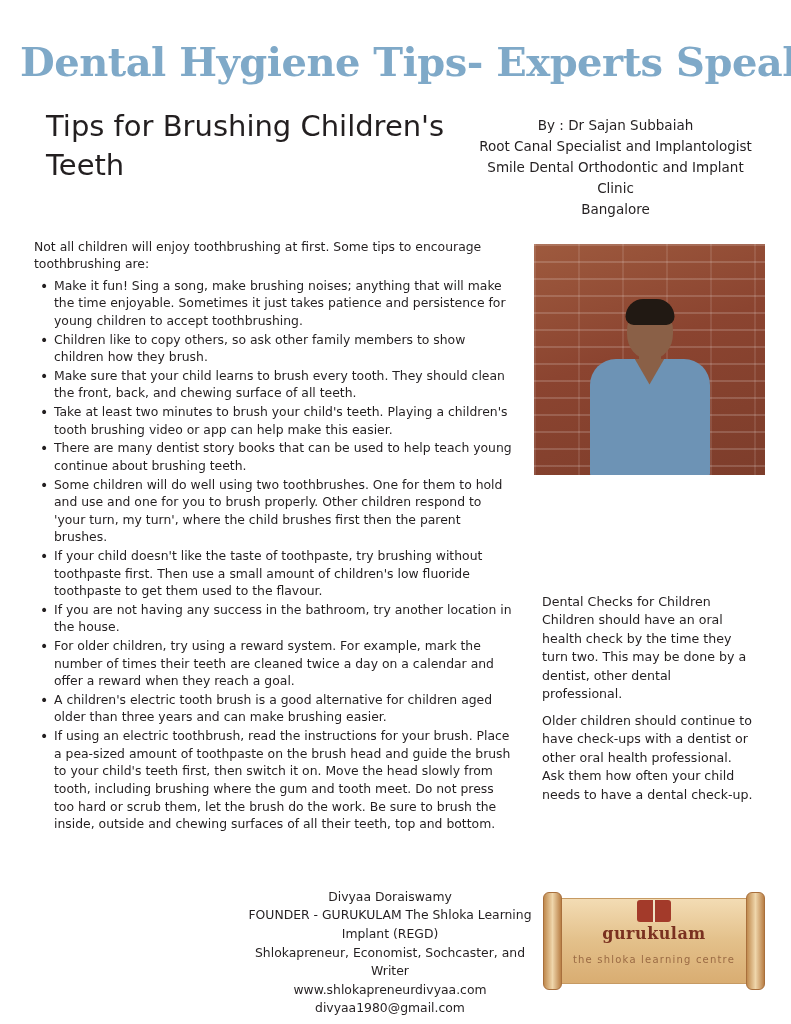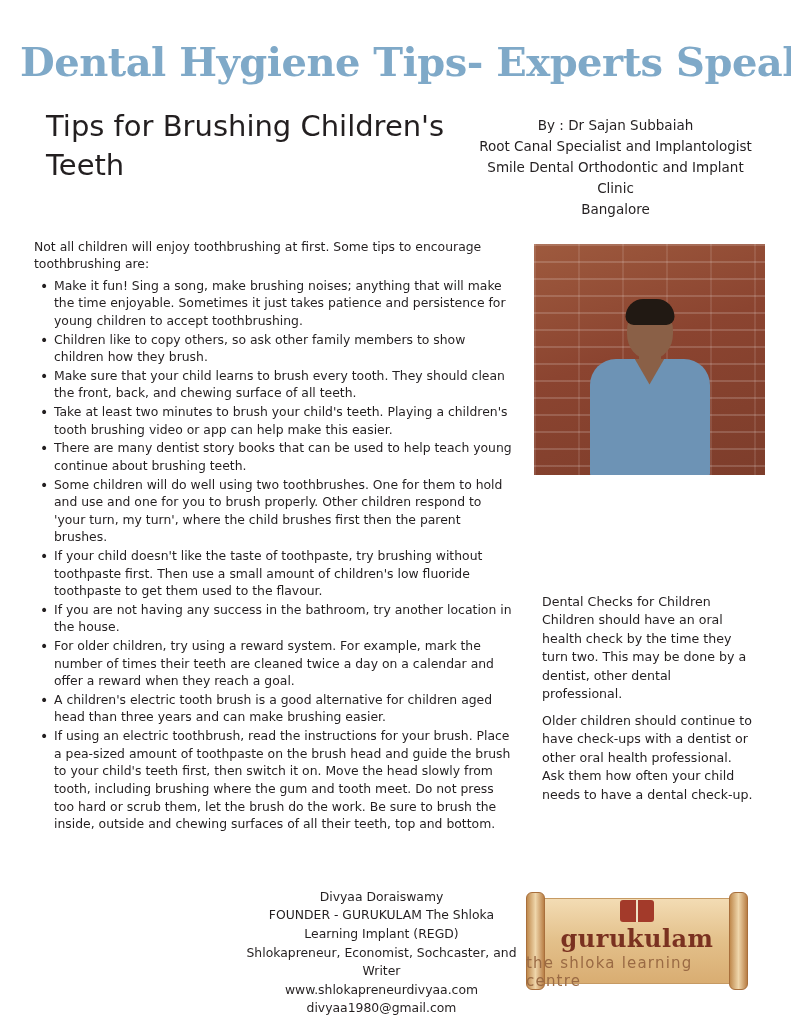--- a/index.html
+++ b/index.html
@@ -188,21 +188,21 @@
   }
 
   
   .footer {
     position: absolute;
     left: 16px;
     right: 0;
     bottom: 6px;
     display: flex;
     align-items: flex-start;
-    padding: 0 43px 0 34px;
+    padding: 0 26px 0 34px;
   }
   .footer-spacer { flex: 0 0 195px; }
   .footer-text {
     flex: 1;
     text-align: center;
     font-size: 12.4px;
     line-height: 1.5;
   }
   .logo-wrap {
     flex: 0 0 230px;
@@ -246,31 +246,32 @@
       linear-gradient(90deg, #a33a2a 0 46%, #efe2c4 46% 54%, #a33a2a 54% 100%);
     border-radius: 3px;
   }
   .logo-name {
     position: absolute;
     left: 0;
     right: 0;
     top: 32px;
     text-align: center;
     font-family: "DejaVu Serif", serif;
-    font-size: 24px;
+    font-size: 16px;
     font-weight: bold;
     color: #7a3120;
     letter-spacing: 0.5px;
   }
   .logo-tag {
     position: absolute;
     left: 0;
     right: 0;
     top: 62px;
-    font-size: 15px;
+    text-align: center;
+    font-size: 10px;
     color: #9a6a44;
     letter-spacing: 1.2px;
   }
 </style>
 </head>
 <body>
 
 <div class="page">
 
   <div class="masthead">
@@ -293,21 +294,21 @@
       <ul class="tips">
         <li>Make it fun! Sing a song, make brushing noises; anything that will make the time enjoyable. Sometimes it just takes patience and persistence for young children to accept toothbrushing.</li>
         <li>Children like to copy others, so ask other family members to show children how they brush.</li>
         <li>Make sure that your child learns to brush every tooth. They should clean the front, back, and chewing surface of all teeth.</li>
         <li>Take at least two minutes to brush your child's teeth. Playing a children's tooth brushing video or app can help make this easier.</li>
         <li>There are many dentist story books that can be used to help teach young continue about brushing teeth.</li>
         <li>Some children will do well using two toothbrushes. One for them to hold and use and one for you to brush properly. Other children respond to 'your turn, my turn', where the child brushes first then the parent brushes.</li>
         <li>If your child doesn't like the taste of toothpaste, try brushing without toothpaste first. Then use a small amount of children's low fluoride toothpaste to get them used to the flavour.</li>
         <li>If you are not having any success in the bathroom, try another location in the house.</li>
         <li>For older children, try using a reward system. For example, mark the number of times their teeth are cleaned twice a day on a calendar and offer a reward when they reach a goal.</li>
-        <li>A children's electric tooth brush is a good alternative for children aged head than three years and can make brushing easier.</li>
+        <li>A children's electric tooth brush is a good alternative for children aged older than three years and can make brushing easier.</li>
         <li>If using an electric toothbrush, read the instructions for your brush. Place a pea-sized amount of toothpaste on the brush head and guide the brush to your child's teeth first, then switch it on. Move the head slowly from tooth, including brushing where the gum and tooth meet. Do not press too hard or scrub them, let the brush do the work. Be sure to brush the inside, outside and chewing surfaces of all their teeth, top and bottom.</li>
       </ul>
     </div>
 
     <div class="col-right">
       <div class="photo">
         <div class="bricks"></div>
         <div class="person">
           <div class="head"></div>
           <div class="hair"></div>

